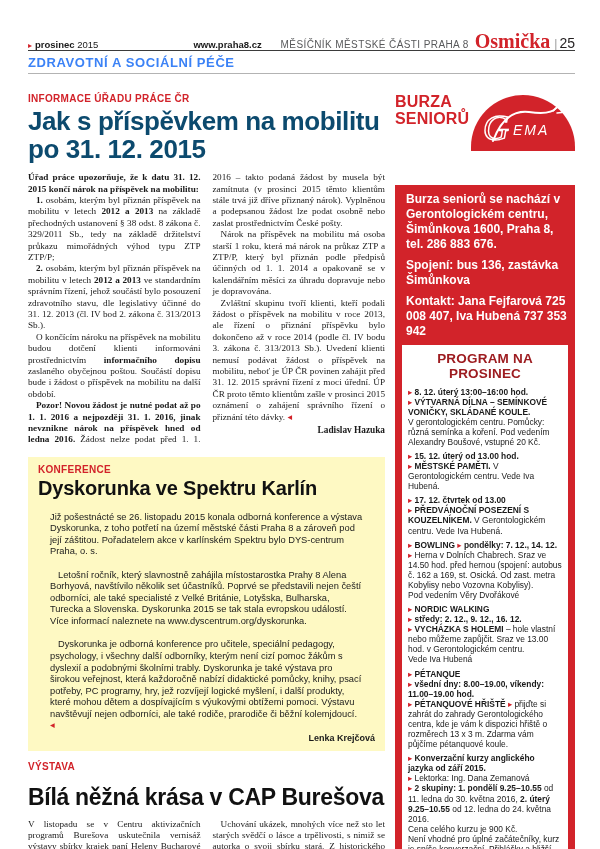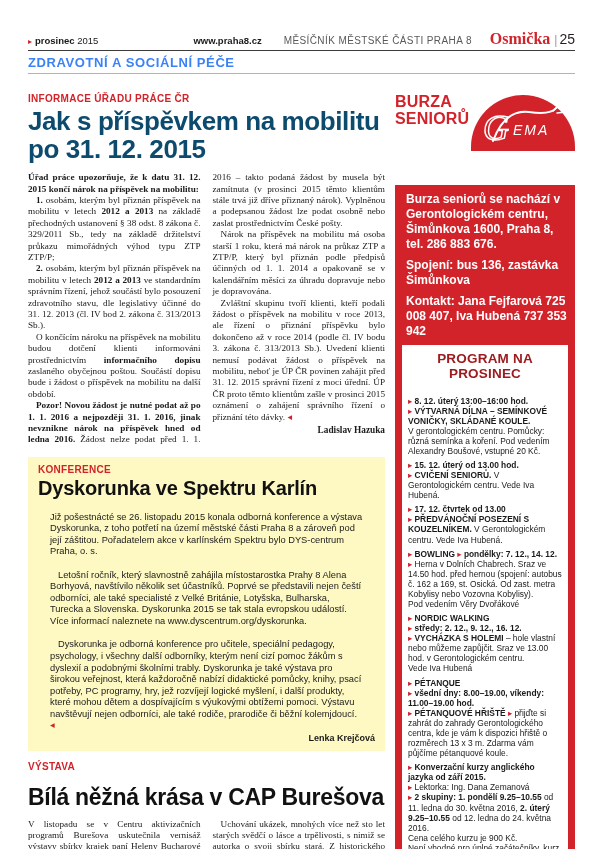--- a/index.html
+++ b/index.html
@@ -5,21 +5,21 @@
   html,body{margin:0;padding:0;background:#e8e8e8;}
   .page{position:relative;width:600px;height:849px;background:#ffffff;margin:0 auto;overflow:hidden;
         font-family:"Liberation Sans",sans-serif;color:#1a1a1a;}
   
   .hdr{position:absolute;left:28px;top:30px;width:547px;height:16px;display:flex;align-items:baseline;}
   .hdr .arr{color:#d2232a;font-size:8px;margin-right:3px;}
   .hdr .issue{font-size:9.5px;font-weight:bold;}
   .hdr .year{font-size:9.5px;font-weight:normal;}
   .hdr .url{font-size:9.5px;font-weight:bold;margin-left:95px;}
   .hdr .mast{font-size:10px;color:#58595b;letter-spacing:.4px;margin-left:auto;}
-  .hdr .brand{font-family:"Liberation Serif",serif;font-size:16px;font-weight:bold;color:#d2232a;margin-left:18px;}
+  .hdr .brand{font-family:"Liberation Serif",serif;font-size:20px;font-weight:bold;color:#d2232a;margin-left:6px;}
   .hdr .sep{color:#9a9a9a;font-size:12px;margin:0 2px 0 4px;font-weight:normal;}
   .hdr .pgnum{font-size:14px;font-weight:normal;color:#231f20;}
   .rule-dark{position:absolute;left:28px;top:50px;width:547px;height:1px;background:#3b3b3b;}
   .sec-title{position:absolute;left:28px;top:55px;font-size:13px;font-weight:bold;letter-spacing:.6px;color:#3b82f6;}
   .rule-gray{position:absolute;left:28px;top:73px;width:547px;height:1px;background:#b3b3b3;}
   
   .leftcol{position:absolute;left:28px;top:93px;width:357px;}
   .kicker{color:#d2232a;font-size:10px;font-weight:bold;letter-spacing:.3px;}
   .headline1{font-size:26px;line-height:1.06;font-weight:bold;letter-spacing:-0.4px;color:#0c4a6e;margin:4px 0 9px 0;}
   .serifbody{font-family:"Liberation Serif",serif;font-size:9.2px;line-height:1.24;text-align:justify;
@@ -42,21 +42,21 @@
   .headline3{font-size:23px;font-weight:bold;letter-spacing:-0.3px;color:#111;margin:12px 0 8px 0;}
   
   .sidebar{position:absolute;left:395px;top:93px;width:180px;}
   .sb-title{color:#d2232a;font-size:16px;line-height:1.08;font-weight:bold;letter-spacing:.2px;}
   .gema-logo{position:absolute;right:0;top:2px;width:104px;height:56px;background:#d2232a;
              border-radius:52px 52px 0 0;}
   .redbox{margin-top:57px;background:#d2232a;padding:7px 7px 8px 7px;color:#fff;}
   .redbox .info{font-size:12px;line-height:1.25;margin:0 0 6px 4px;}
   .redbox .info.b{font-weight:bold;}
   .progbox{background:#fff;color:#1a1a1a;margin-top:2px;padding:6px 6px 7px 6px;}
-  .prog-title{color:#9d1c20;font-size:13.5px;font-weight:bold;text-align:center;letter-spacing:.2px;margin-bottom:15px;}
+  .prog-title{color:#9d1c20;font-size:13.5px;font-weight:bold;text-align:center;letter-spacing:.2px;margin-bottom:6px;}
   .event{margin-bottom:4px;}
   .event p{margin:0;font-size:8.4px;line-height:1.2;}
 </style>
 </head>
 <body>
 
 <div class="page">
 
   <div class="hdr">
     <span class="arr">▸</span>
@@ -139,21 +139,21 @@
       <div class="progbox">
         <div class="prog-title">PROGRAM NA PROSINEC</div>
         <div>
             <div class="event">
               <p><span class="seg-ar">▸ </span><span class="seg-b">8. 12. úterý 13:00–16:00 hod.</span></p>
               <p><span class="seg-ar">▸ </span><span class="seg-b">VÝTVARNÁ DÍLNA – SEMÍNKOVÉ VONIČKY, SKLÁDANÉ KOULE.</span></p>
               <p><span class="seg-n">V gerontologickém centru. Pomůcky: různá semínka a koření. Pod vedením Alexandry Boušové, vstupné 20 Kč.</span></p>
             </div>
             <div class="event">
               <p><span class="seg-ar">▸ </span><span class="seg-b">15. 12. úterý od 13.00 hod.</span></p>
-              <p><span class="seg-ar">▸ </span><span class="seg-b">CVIČENÍ SENIORŮ.</span><span class="seg-n"> V Gerontologickém centru. Vede Iva Hubená.</span></p>
+              <p><span class="seg-ar">▸ </span><span class="seg-b">MĚSTSKÉ PAMĚTI.</span><span class="seg-n"> V Gerontologickém centru. Vede Iva Hubená.</span></p>
             </div>
             <div class="event">
               <p><span class="seg-ar">▸ </span><span class="seg-b">17. 12. čtvrtek od 13.00</span></p>
               <p><span class="seg-ar">▸ </span><span class="seg-b">PŘEDVÁNOČNÍ POSEZENÍ S KOUZELNÍKEM.</span><span class="seg-n"> V Gerontologickém centru. Vede Iva Hubená.</span></p>
             </div>
             <div class="event">
               <p><span class="seg-ar">▸ </span><span class="seg-b">BOWLING </span><span class="seg-ar">▸ </span><span class="seg-b">pondělky: 7. 12., 14. 12.</span></p>
               <p><span class="seg-ar">▸ </span><span class="seg-n">Herna v Dolních Chabrech. Sraz ve 14.50 hod. před hernou (spojení: autobus č. 162 a 169, st. Osická. Od zast. metra Kobylisy nebo Vozovna Kobylisy).</span></p>
               <p><span class="seg-n">Pod vedením Věry Dvořákové</span></p>
             </div>

